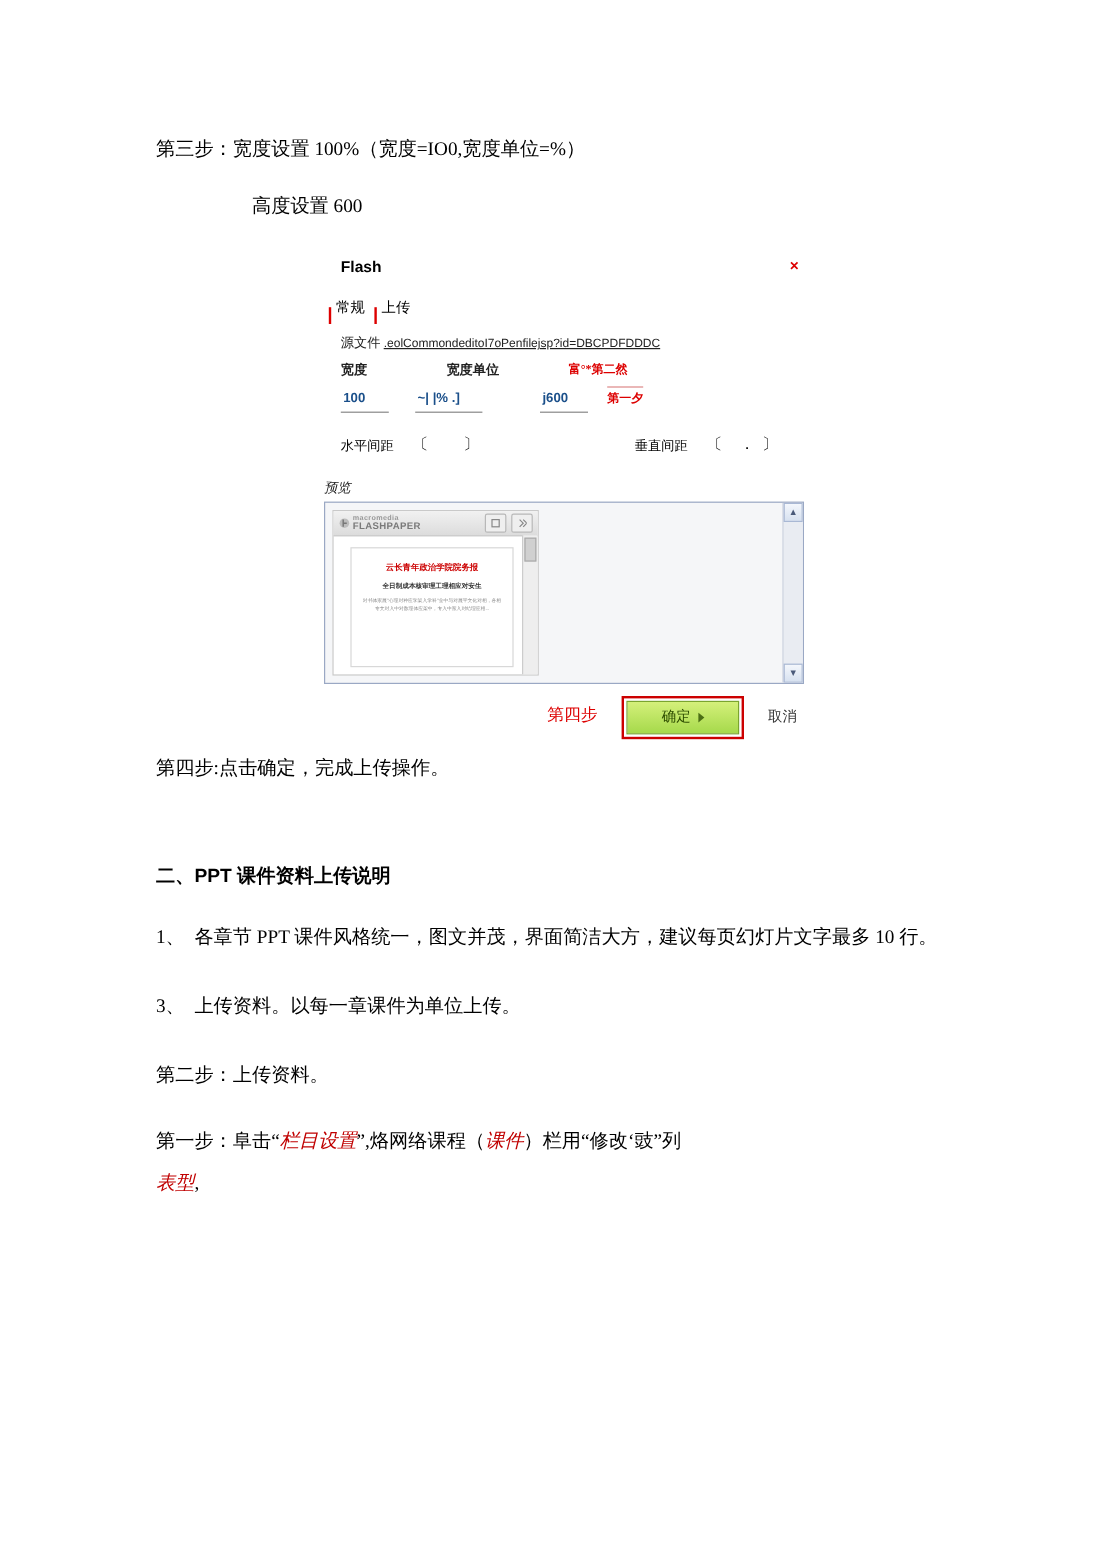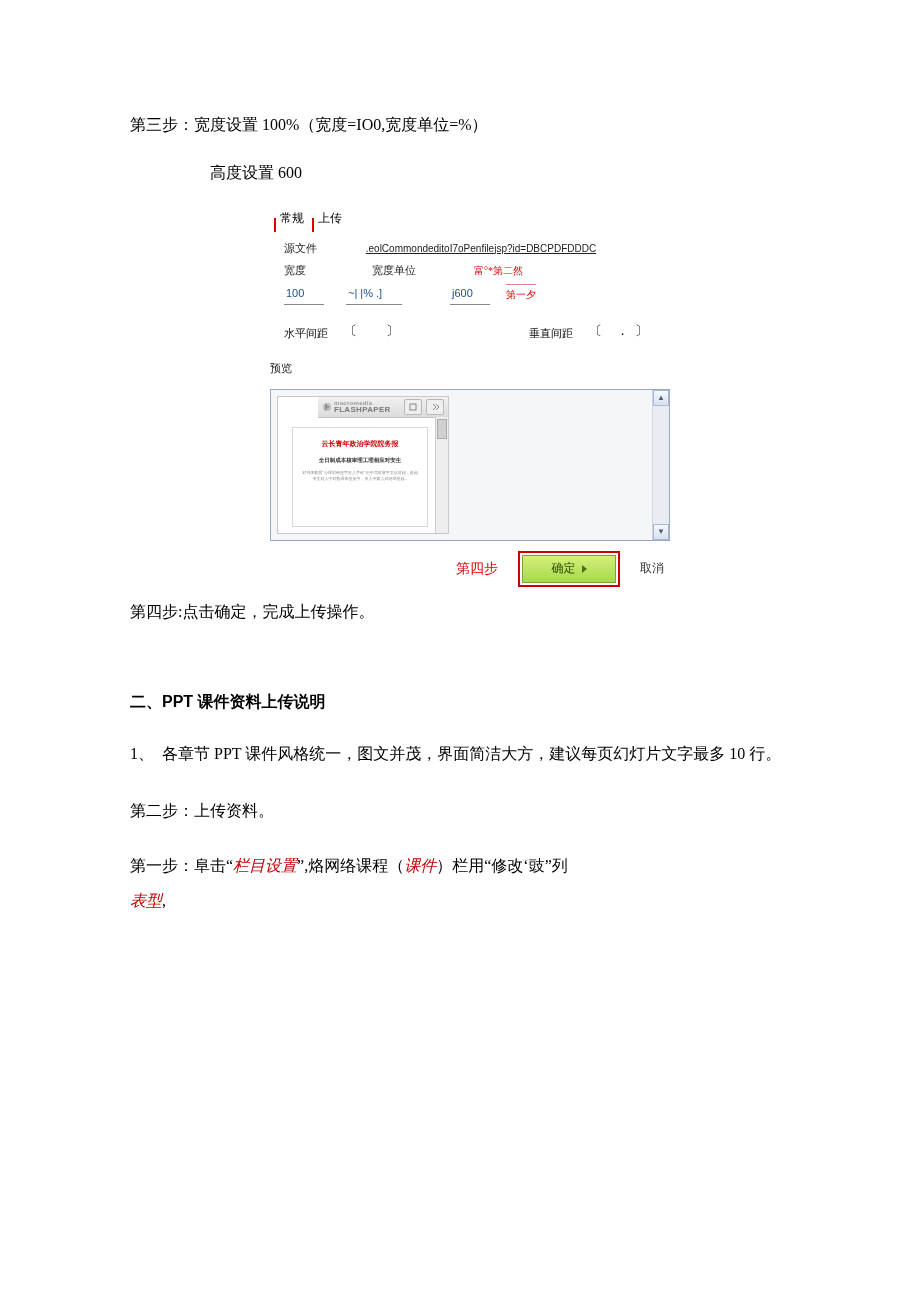--- a/index.html
+++ b/index.html
@@ -85,22 +85,23 @@
     bottom: 0;
     width: 2px;
     height: 14px;
     background: #d00;
   }
   .form-row {
     display: flex;
     font-size: 11px;
     color: #222;
     margin: 2px 0 0 14px;
-    align-items: center;
+    align-items: flex-start;
     gap: 4px;
+    font-weight: bold;
   }
   .form-lbl {
     min-width: 30px;
   }
   .field-val {
     color: #1a4f8a;
     border-bottom: 1px solid #888;
     padding: 0 2px;
     min-width: 36px;
     display: inline-block;
@@ -111,21 +112,20 @@
     font-size: 11px;
     margin: 6px 0 2px 14px;
   }
   .src-line .src-label { color: #222; text-align: center; }
   .src-line .src-val {
     text-decoration: underline;
     color: #222;
     font-family: Arial, sans-serif;
     font-size: 10px;
     word-break: break-all;
-    margin-left: 46px;
   }
   .step-note {
     color: #d00;
     font-size: 10px;
     white-space: nowrap;
   }
   .spacer-row {
     display: flex;
     justify-content: space-between;
     margin: 14px 14px 0 14px;
@@ -138,22 +138,23 @@
     gap: 16px;
   }
   .brackets {
     font-family: "SimSun", serif;
     letter-spacing: 8px;
     font-size: 13px;
   }
   .brackets .dotm { letter-spacing: 0; margin: 0 6px; }
   .preview-label {
     font-size: 11px;
-    margin: 14px 0 10px 0;
+    margin: 14px 0 0 0;
     color: #222;
+    font-style: italic;
   }
   .preview-box {
     border: 1px solid #9aa8c4;
     height: 150px;
     position: relative;
     background: #f5f6f8;
     overflow: hidden;
   }
   .preview-scrollbar {
     position: absolute;
@@ -191,21 +192,20 @@
     height: 20px;
     background: linear-gradient(#f1f1f1, #dcdcdc);
     border-bottom: 1px solid #c2c2c2;
     display: flex;
     align-items: center;
     gap: 4px;
     padding: 0 4px;
     font-size: 8px;
     color: #8a8a8a;
     font-family: Arial, sans-serif;
-    margin-left: 40px;
   }
   .fp-logo {
     display: flex;
     align-items: center;
     gap: 2px;
     font-weight: bold;
     letter-spacing: 0.3px;
   }
   .fp-logo .mm { font-size: 6px; color: #9a9a9a; display:block; line-height:1; }
   .fp-logo .fp { font-size: 8px; color: #7a7a7a; display:block; line-height:1; }
@@ -295,20 +295,24 @@
 </style>
 </head>
 <body>
 
 <div class="page">
 
   <p class="para indent1">第三步：宽度设置 100%（宽度=IO0,宽度单位=%）</p>
   <p class="para indent2">高度设置 600</p>
 
   <div class="dialog-wrap">
+    <div class="dlg-title">
+      <span>Flash</span>
+      <span class="dot">✕</span>
+    </div>
 
     <div class="tabs">
       <div class="tab">常规</div>
       <div class="tab">上传</div>
     </div>
 
     <div class="src-line">
       <span class="src-label">源文件</span>
       <span class="src-val">.eolCommondeditoI7oPenfilejsp?id=DBCPDFDDDC</span>
     </div>
@@ -395,20 +399,23 @@
     </div>
   </div>
 
   <p class="para after-dialog">第四步:点击确定，完成上传操作。</p>
 
   <p class="section-title">二、PPT 课件资料上传说明</p>
 
   <p class="list-item">
     <span class="num">1、</span><span class="list-body">各章节 PPT 课件风格统一，图文并茂，界面简洁大方，建议每页幻灯片文字最多 10 行。</span>
   </p>
+  <p class="list-item">
+    <span class="num">3、</span><span class="list-body">上传资料。以每一章课件为单位上传。</span>
+  </p>
 
   <p class="step-para">第二步：上传资料。</p>
 
   <p class="step-para">
     <span>第一步：阜击“</span><span class="red-italic">栏目设置</span><span>”,烙网络课程（</span><span class="red-italic">课件</span><span>）栏用“修改‘豉”列</span><br><span class="red-italic">表型</span><span>,</span>
   </p>
 
 </div>
 
 </body></html>

